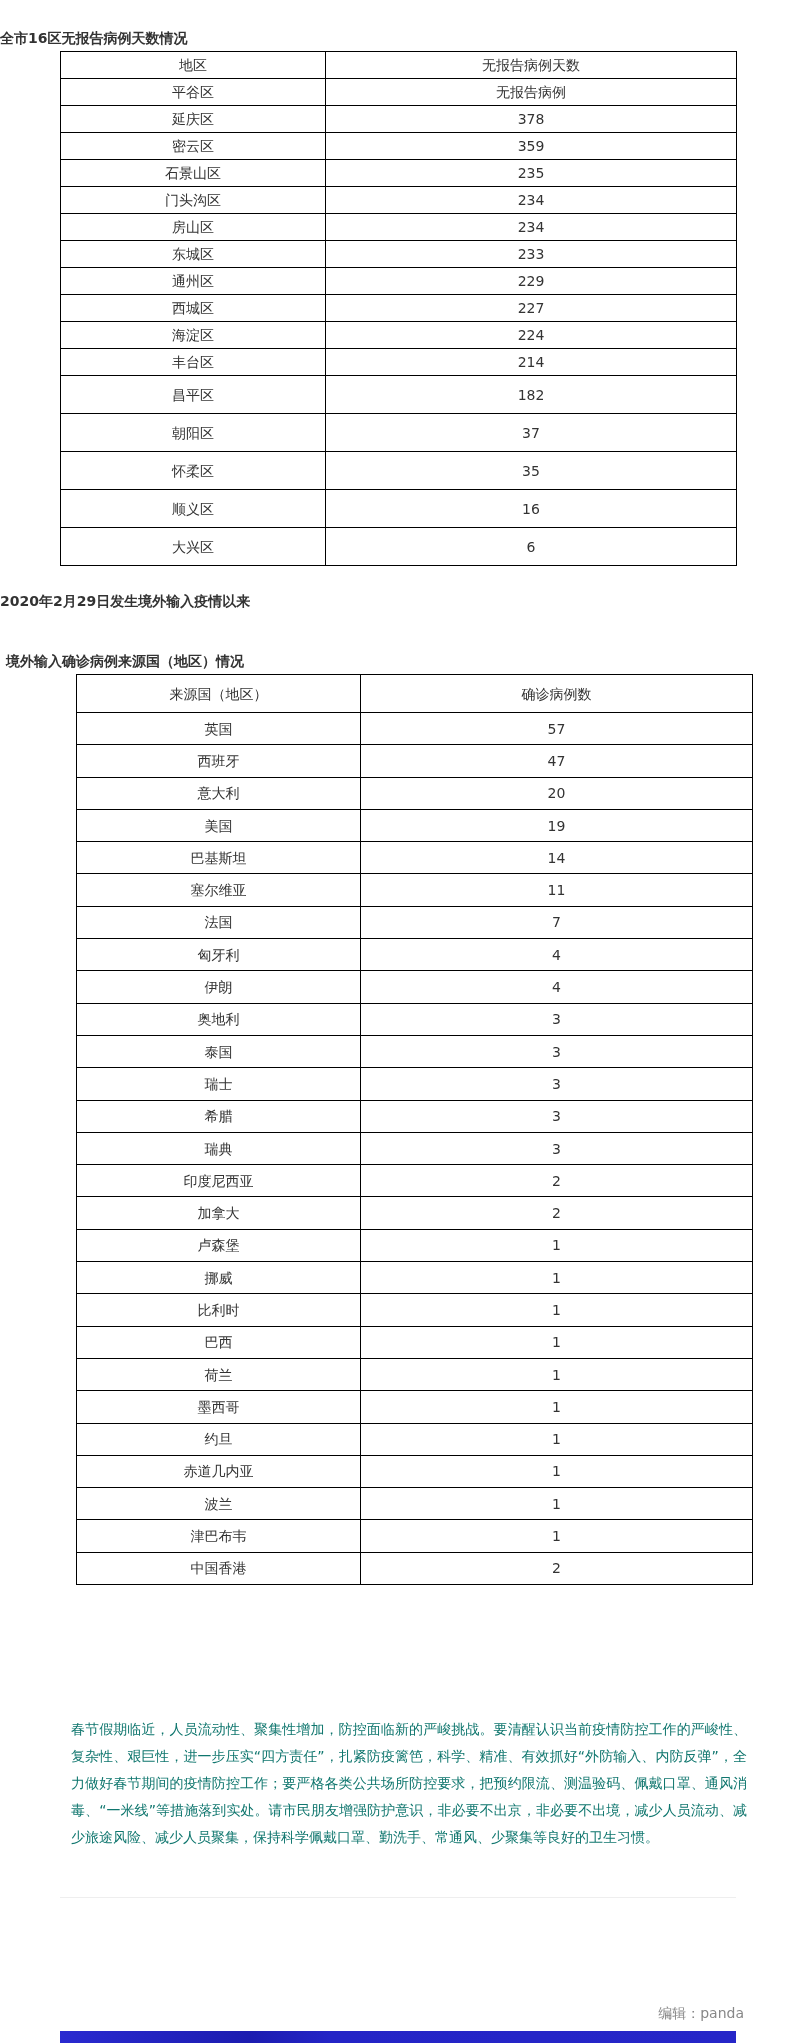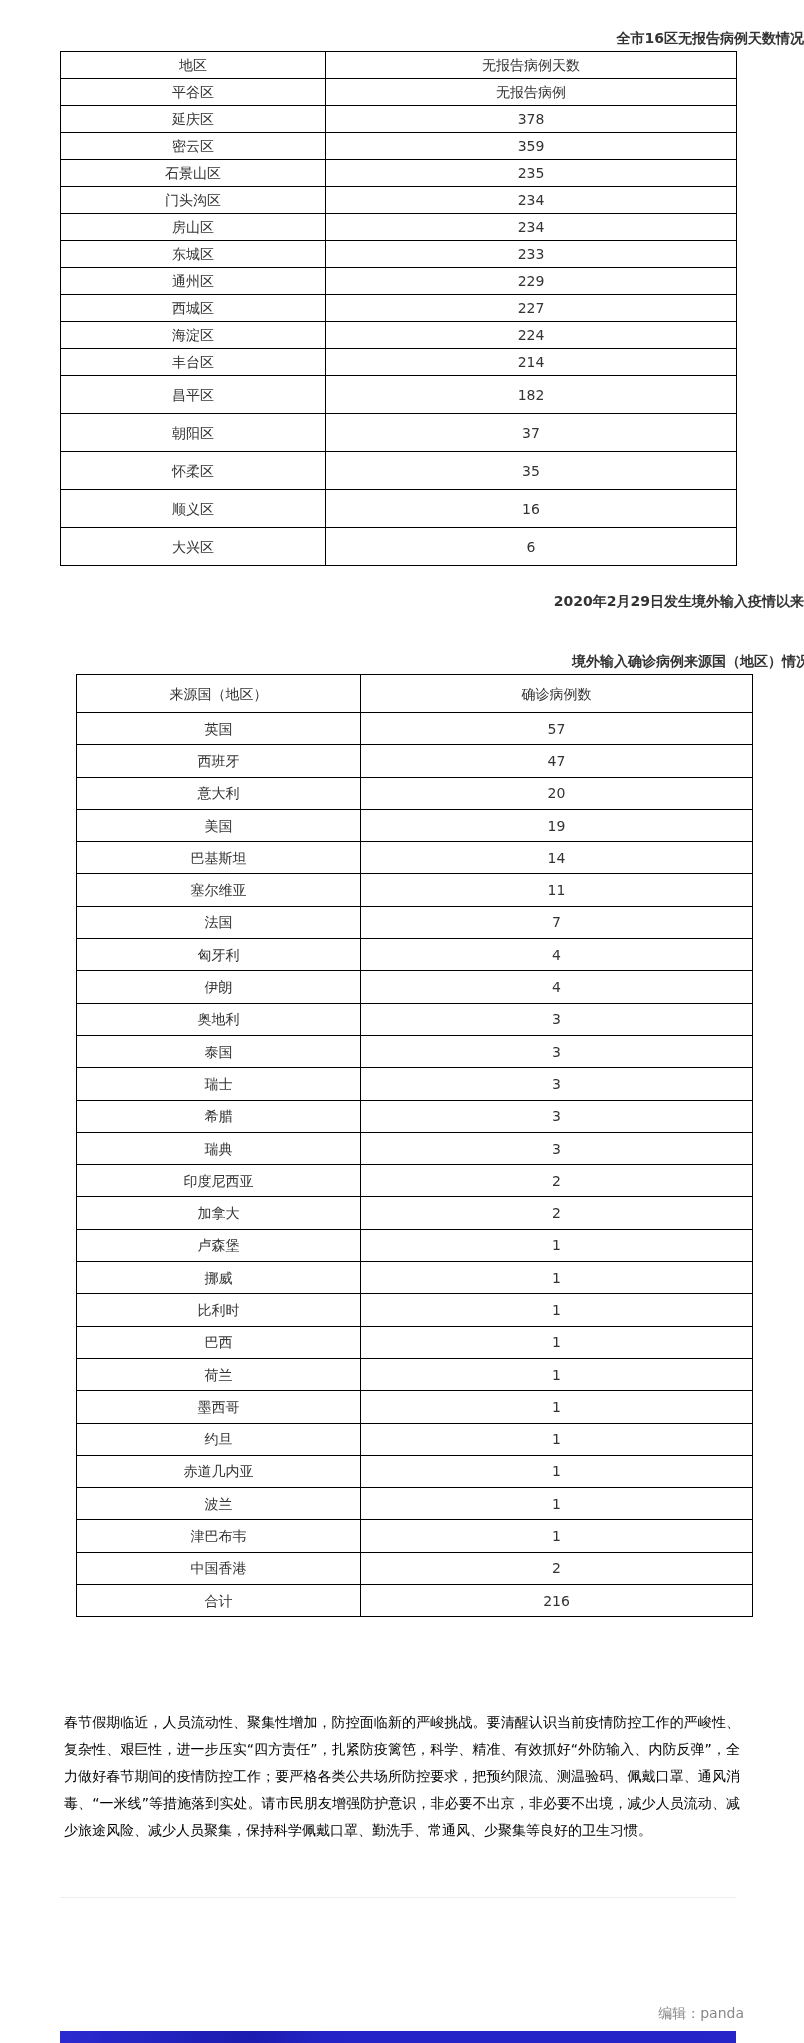--- a/index.html
+++ b/index.html
@@ -1,32 +1,32 @@
 <!DOCTYPE html>
 <html><head>
 <meta charset="utf-8">
 <style>
   html, body { margin: 0; padding: 0; background: #ffffff; }
   body { width: 804px; height: 2043px; position: relative; overflow: hidden;
          font-family: "DejaVu Sans", "Liberation Sans", sans-serif; color: #333333; }
-  .title { position: absolute; left: 0; width: 804px; text-align: right;
+  .title { position: absolute; left: 0; width: 804px; text-align: left;
            font-weight: bold; font-size: 14px; color: #333; line-height: 20px; }
   table { position: absolute; left: 60px; width: 677px; border-collapse: collapse; table-layout: fixed; padding-left: 24px; }
   td { border: 1.5px solid #000; text-align: center; font-size: 14px; color: #333;
        padding: 0; line-height: 18px; }
   #t1 { top: 51px; }
   #t1 col.c1 { width: 265px; }
   #t1 tr.short td { height: 26px; }
   #t1 tr.tall td { height: 37px; }
   #t2 { top: 674px; margin-left: 16px; }
   #t2 col.c1 { width: 284px; }
   #t2 tr.hdr td { height: 37px; }
   #t2 tr.row td { height: 31.3px; }
   .para { position: absolute; left: 60px; top: 1705px; width: 676px;
-          font-size: 14px; line-height: 27px; color: #000000; text-align: justify; margin: 4px; }
+          font-size: 14px; line-height: 27px; color: #0f766e; text-align: justify; margin: 11px; }
   .divider { position: absolute; left: 60px; top: 1897px; width: 676px; height: 1px; background: #eeeeee; }
   .editor { position: absolute; right: 60px; top: 2003px; font-size: 14px; color: #888888; line-height: 20px; text-align: right; }
   .bar { position: absolute; left: 60px; top: 2031px; width: 676px; height: 12px;
          background: linear-gradient(90deg, #2a2ad0 0%, #1c1cb0 28%, #2424c6 40%, #2626c8 100%); }
 </style>
 </head>
 <body>
 
 <div class="title" style="top:28px;">全市16区无报告病例天数情况</div>
 
@@ -221,24 +221,20 @@
         <td>1</td>
       </tr>
       <tr class="row">
         <td>津巴布韦</td>
         <td>1</td>
       </tr>
       <tr class="row">
         <td>中国香港</td>
         <td>2</td>
       </tr>
-      <tr class="row">
-        <td>合计</td>
-        <td>216</td>
-      </tr>
     </tbody>
 </table>
 
 <p class="para">春节假期临近，人员流动性、聚集性增加，防控面临新的严峻挑战。要清醒认识当前疫情防控工作的严峻性、复杂性、艰巨性，进一步压实“四方责任”，扎紧防疫篱笆，科学、精准、有效抓好“外防输入、内防反弹”，全力做好春节期间的疫情防控工作；要严格各类公共场所防控要求，把预约限流、测温验码、佩戴口罩、通风消毒、“一米线”等措施落到实处。请市民朋友增强防护意识，非必要不出京，非必要不出境，减少人员流动、减少旅途风险、减少人员聚集，保持科学佩戴口罩、勤洗手、常通风、少聚集等良好的卫生习惯。</p>
 
 <div class="divider"></div>
 
 <div class="editor">编辑：panda</div>
 
 <div class="bar"></div>

